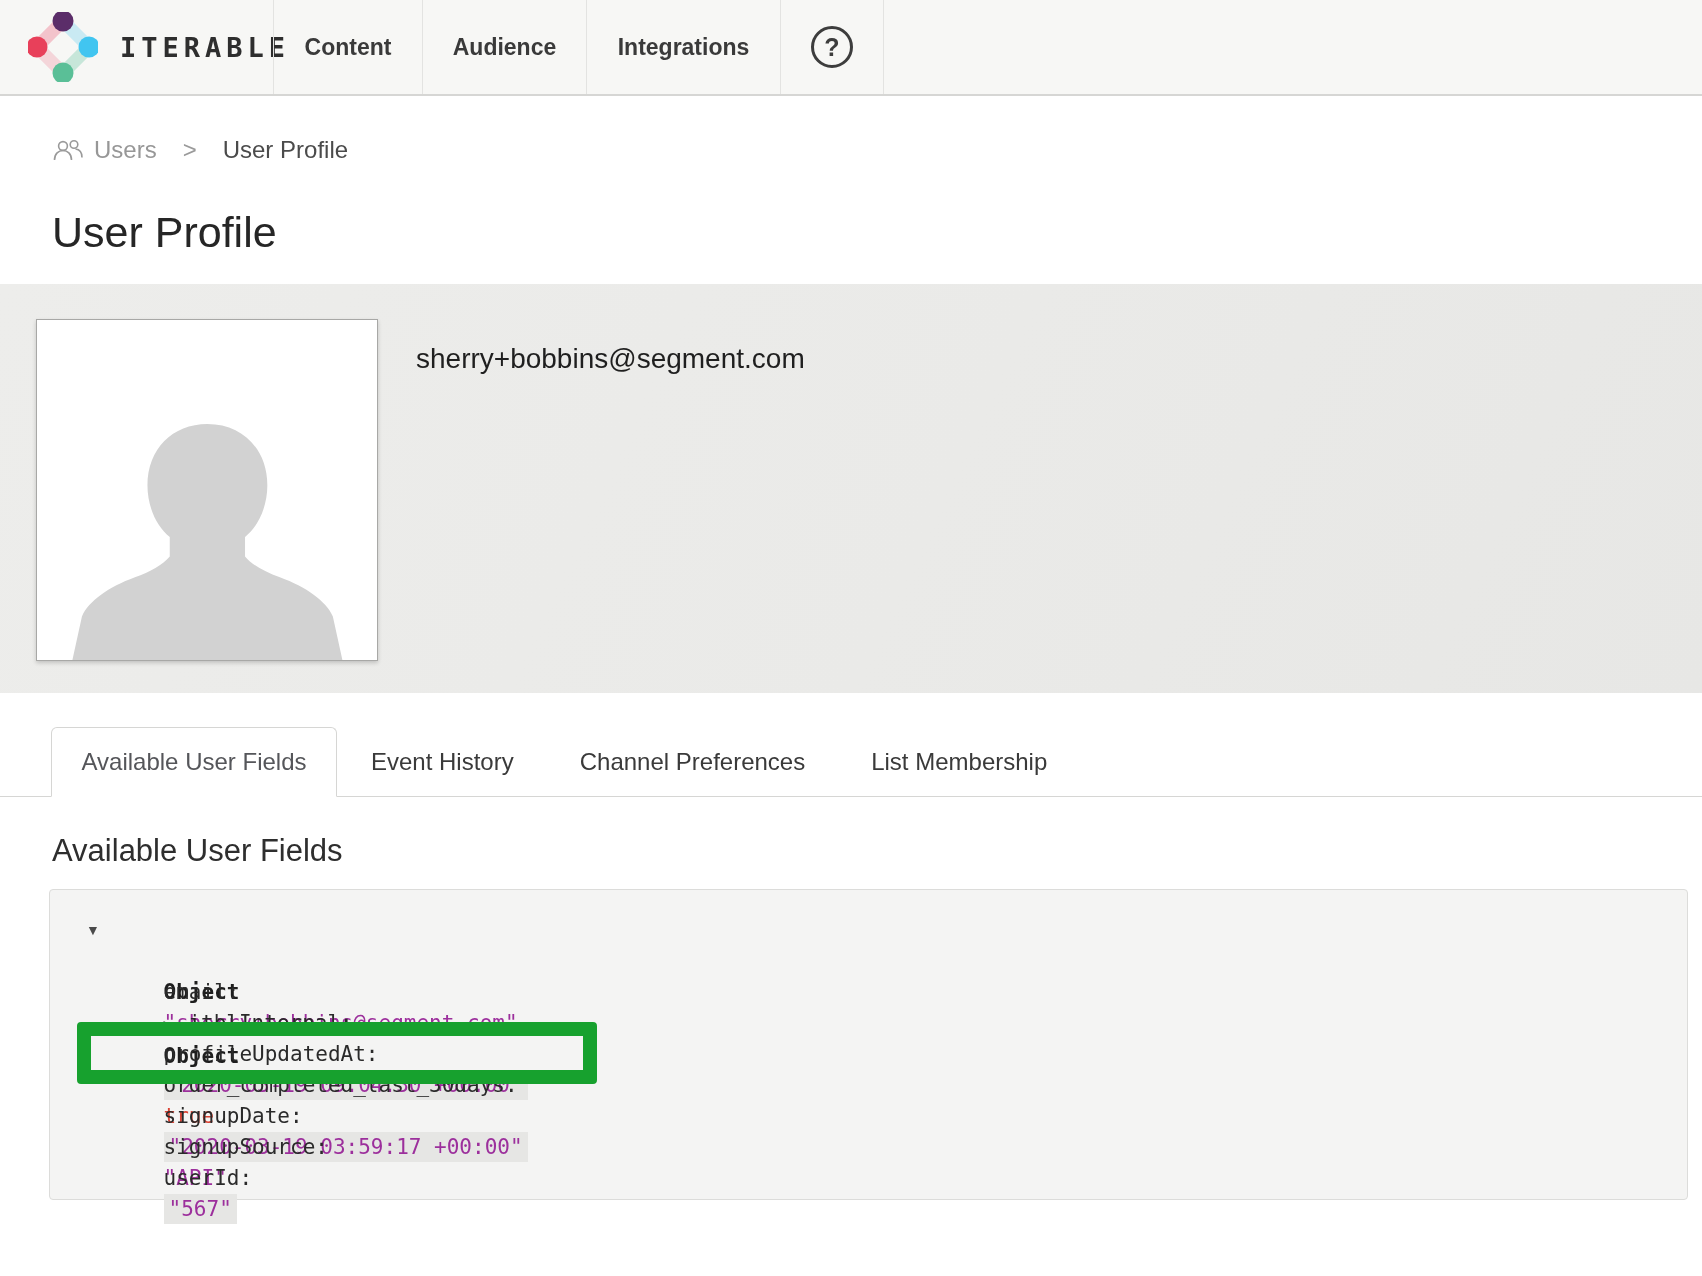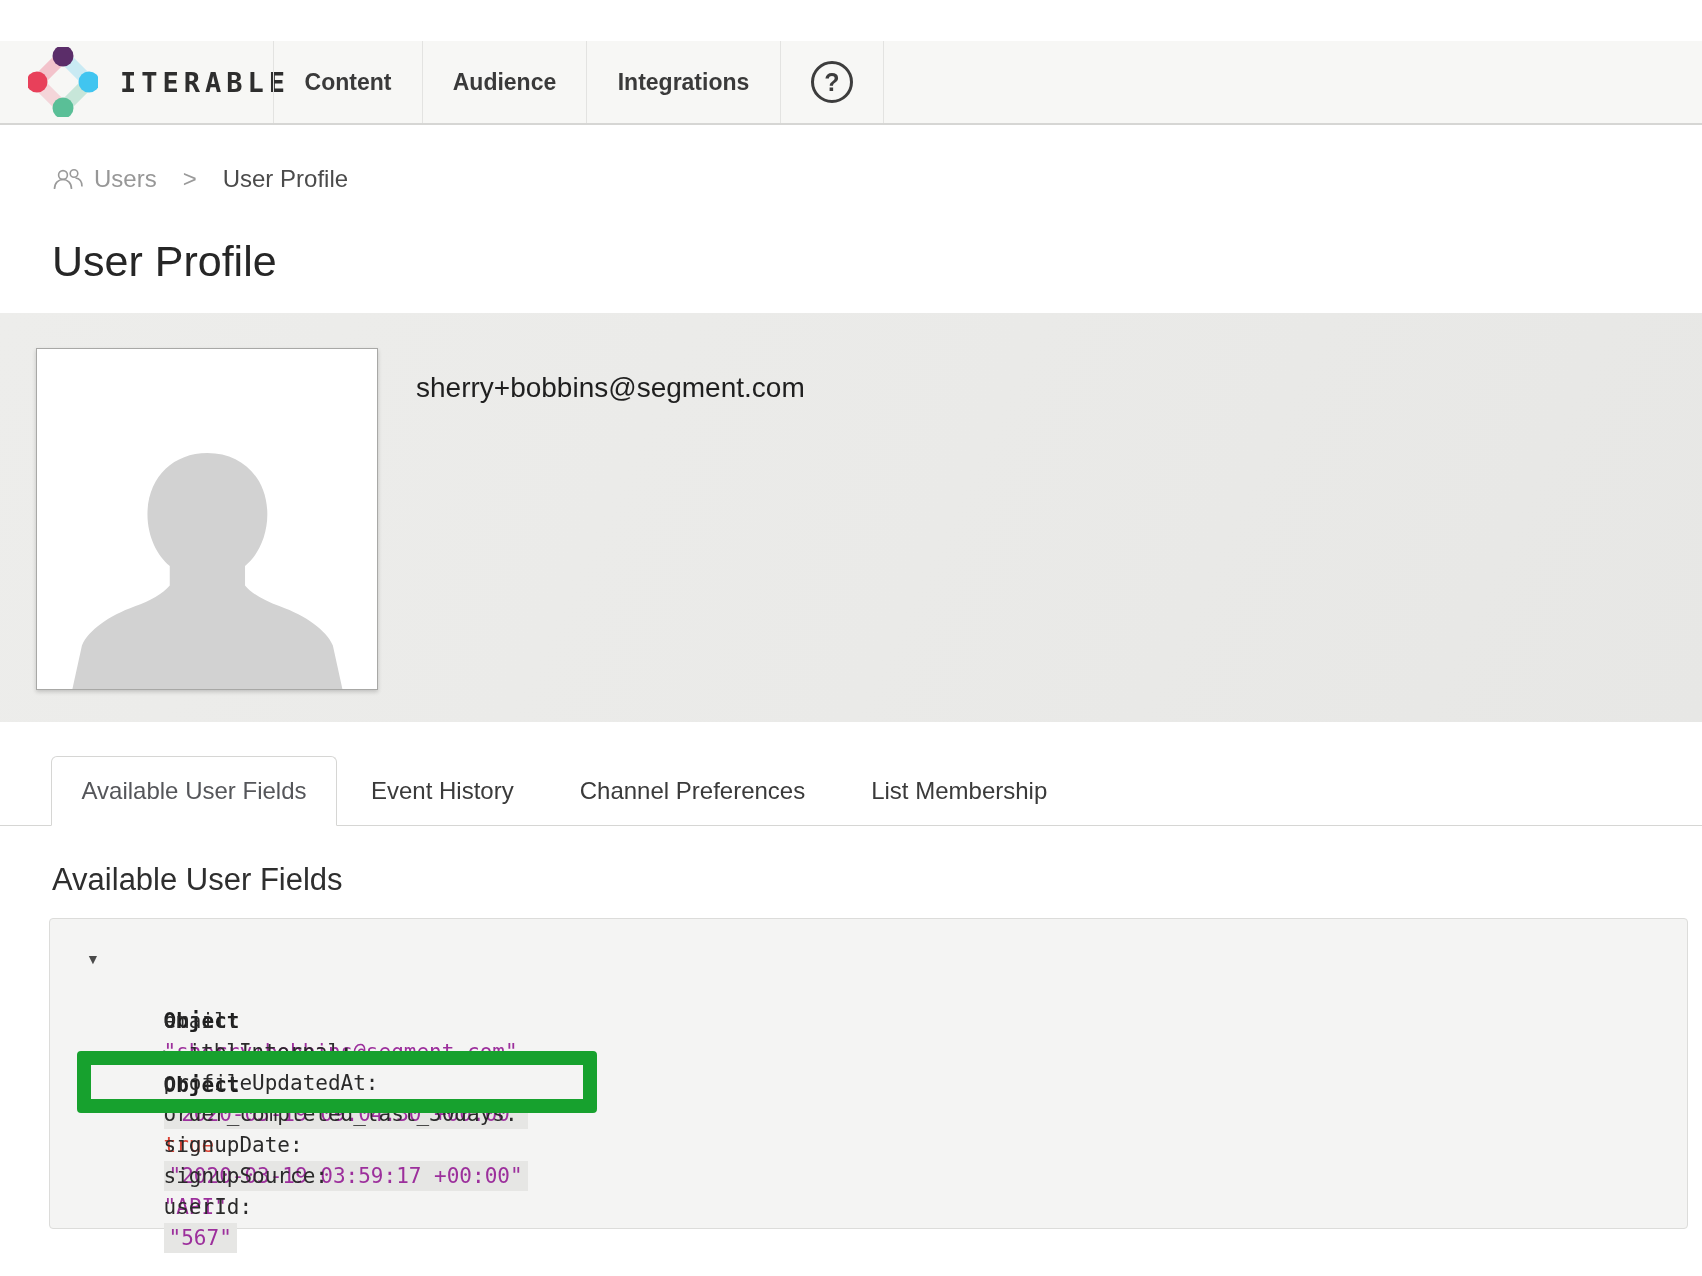--- a/index.html
+++ b/index.html
@@ -13,22 +13,22 @@
     --brand-green:#5abf97;
   }
   *{box-sizing:border-box;margin:0;padding:0;}
   html,body{width:1702px;height:1276px;}
   body{
     font-family:"Liberation Sans",sans-serif;
     background:#ffffff;color:#2b2b2b;overflow:hidden;position:relative;
   }
   
   .nav{
-    height:84px;display:flex;align-items:stretch;
-    background:#f7f7f5;border-bottom:2px solid #d6d6d4;margin-top:41px;
+    height:96px;display:flex;align-items:stretch;
+    background:#f7f7f5;border-bottom:2px solid #d6d6d4;
   }
   .logo-area{width:273px;display:flex;align-items:center;padding-left:28px;cursor:pointer;}
   .logo-mark{width:70px;height:70px;flex:0 0 auto;}
   .brand{
     font-family:"DejaVu Sans Mono",monospace;font-weight:bold;font-size:27px;
     letter-spacing:5px;color:#2e2e2e;margin-left:22px;
   }
   .nav-item{
     display:flex;align-items:center;justify-content:center;
     border-left:1px solid #e3e3e1;font-size:23px;font-weight:bold;color:#3a3a3a;cursor:pointer;

